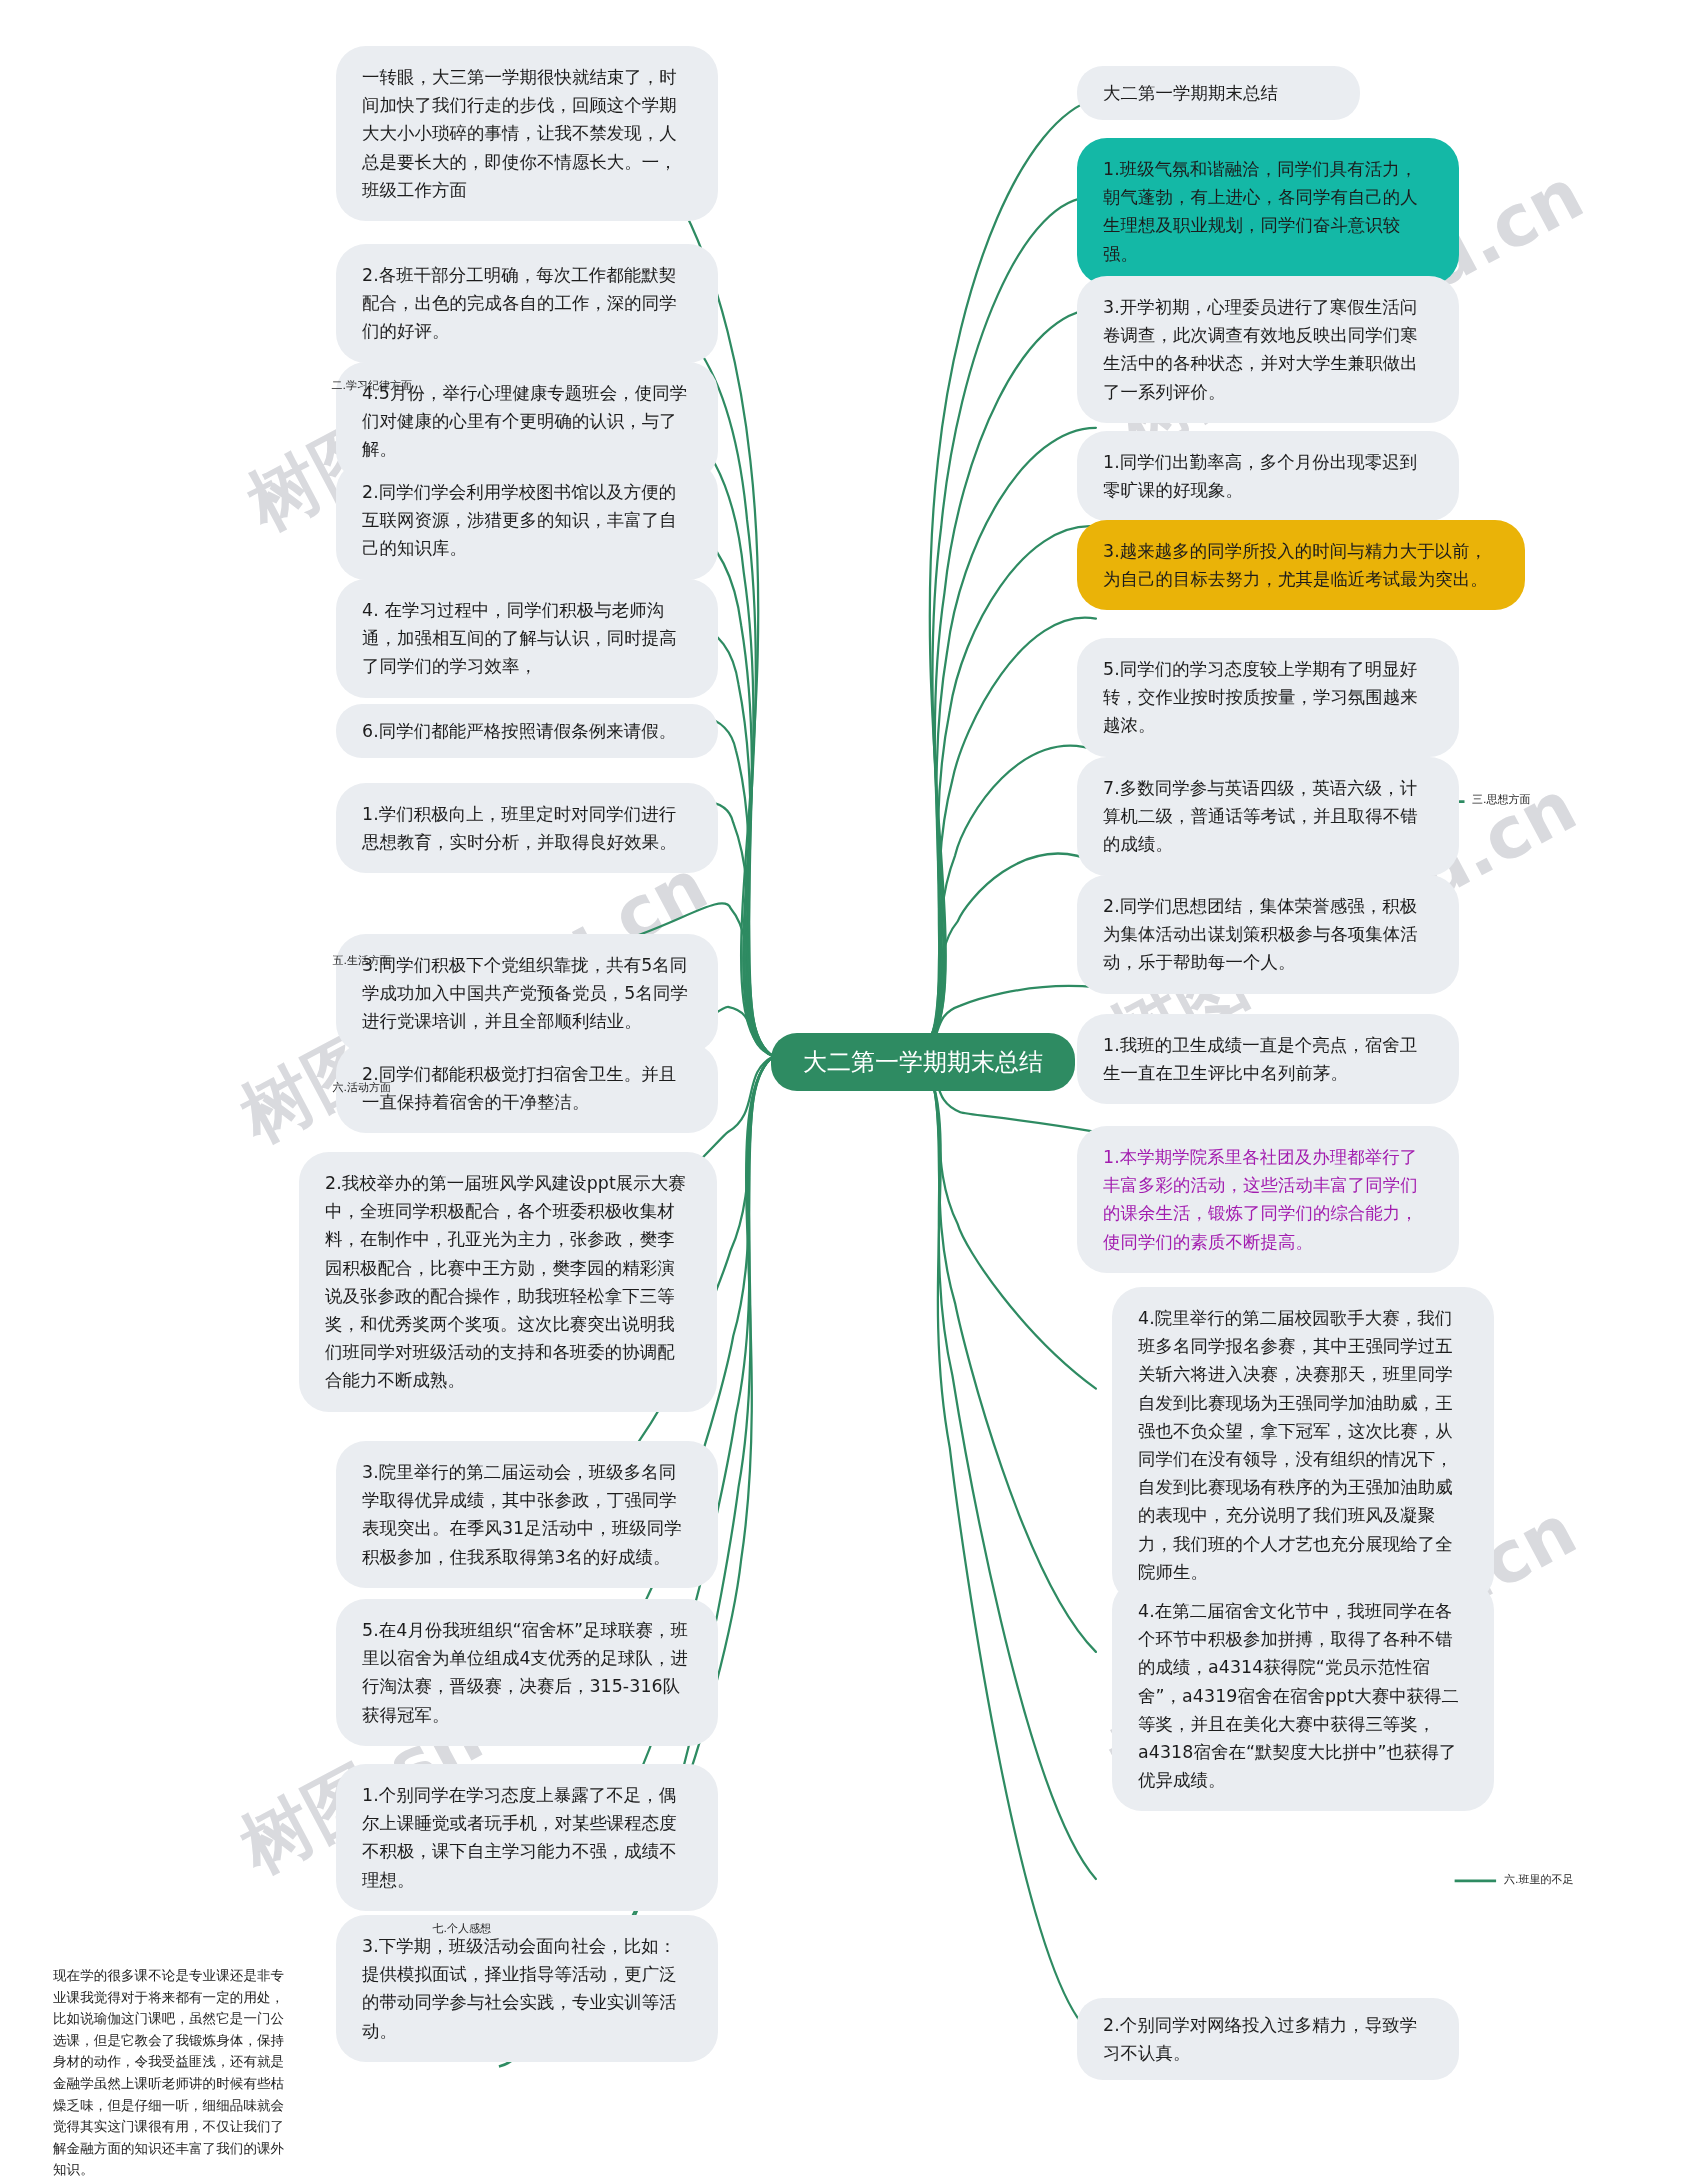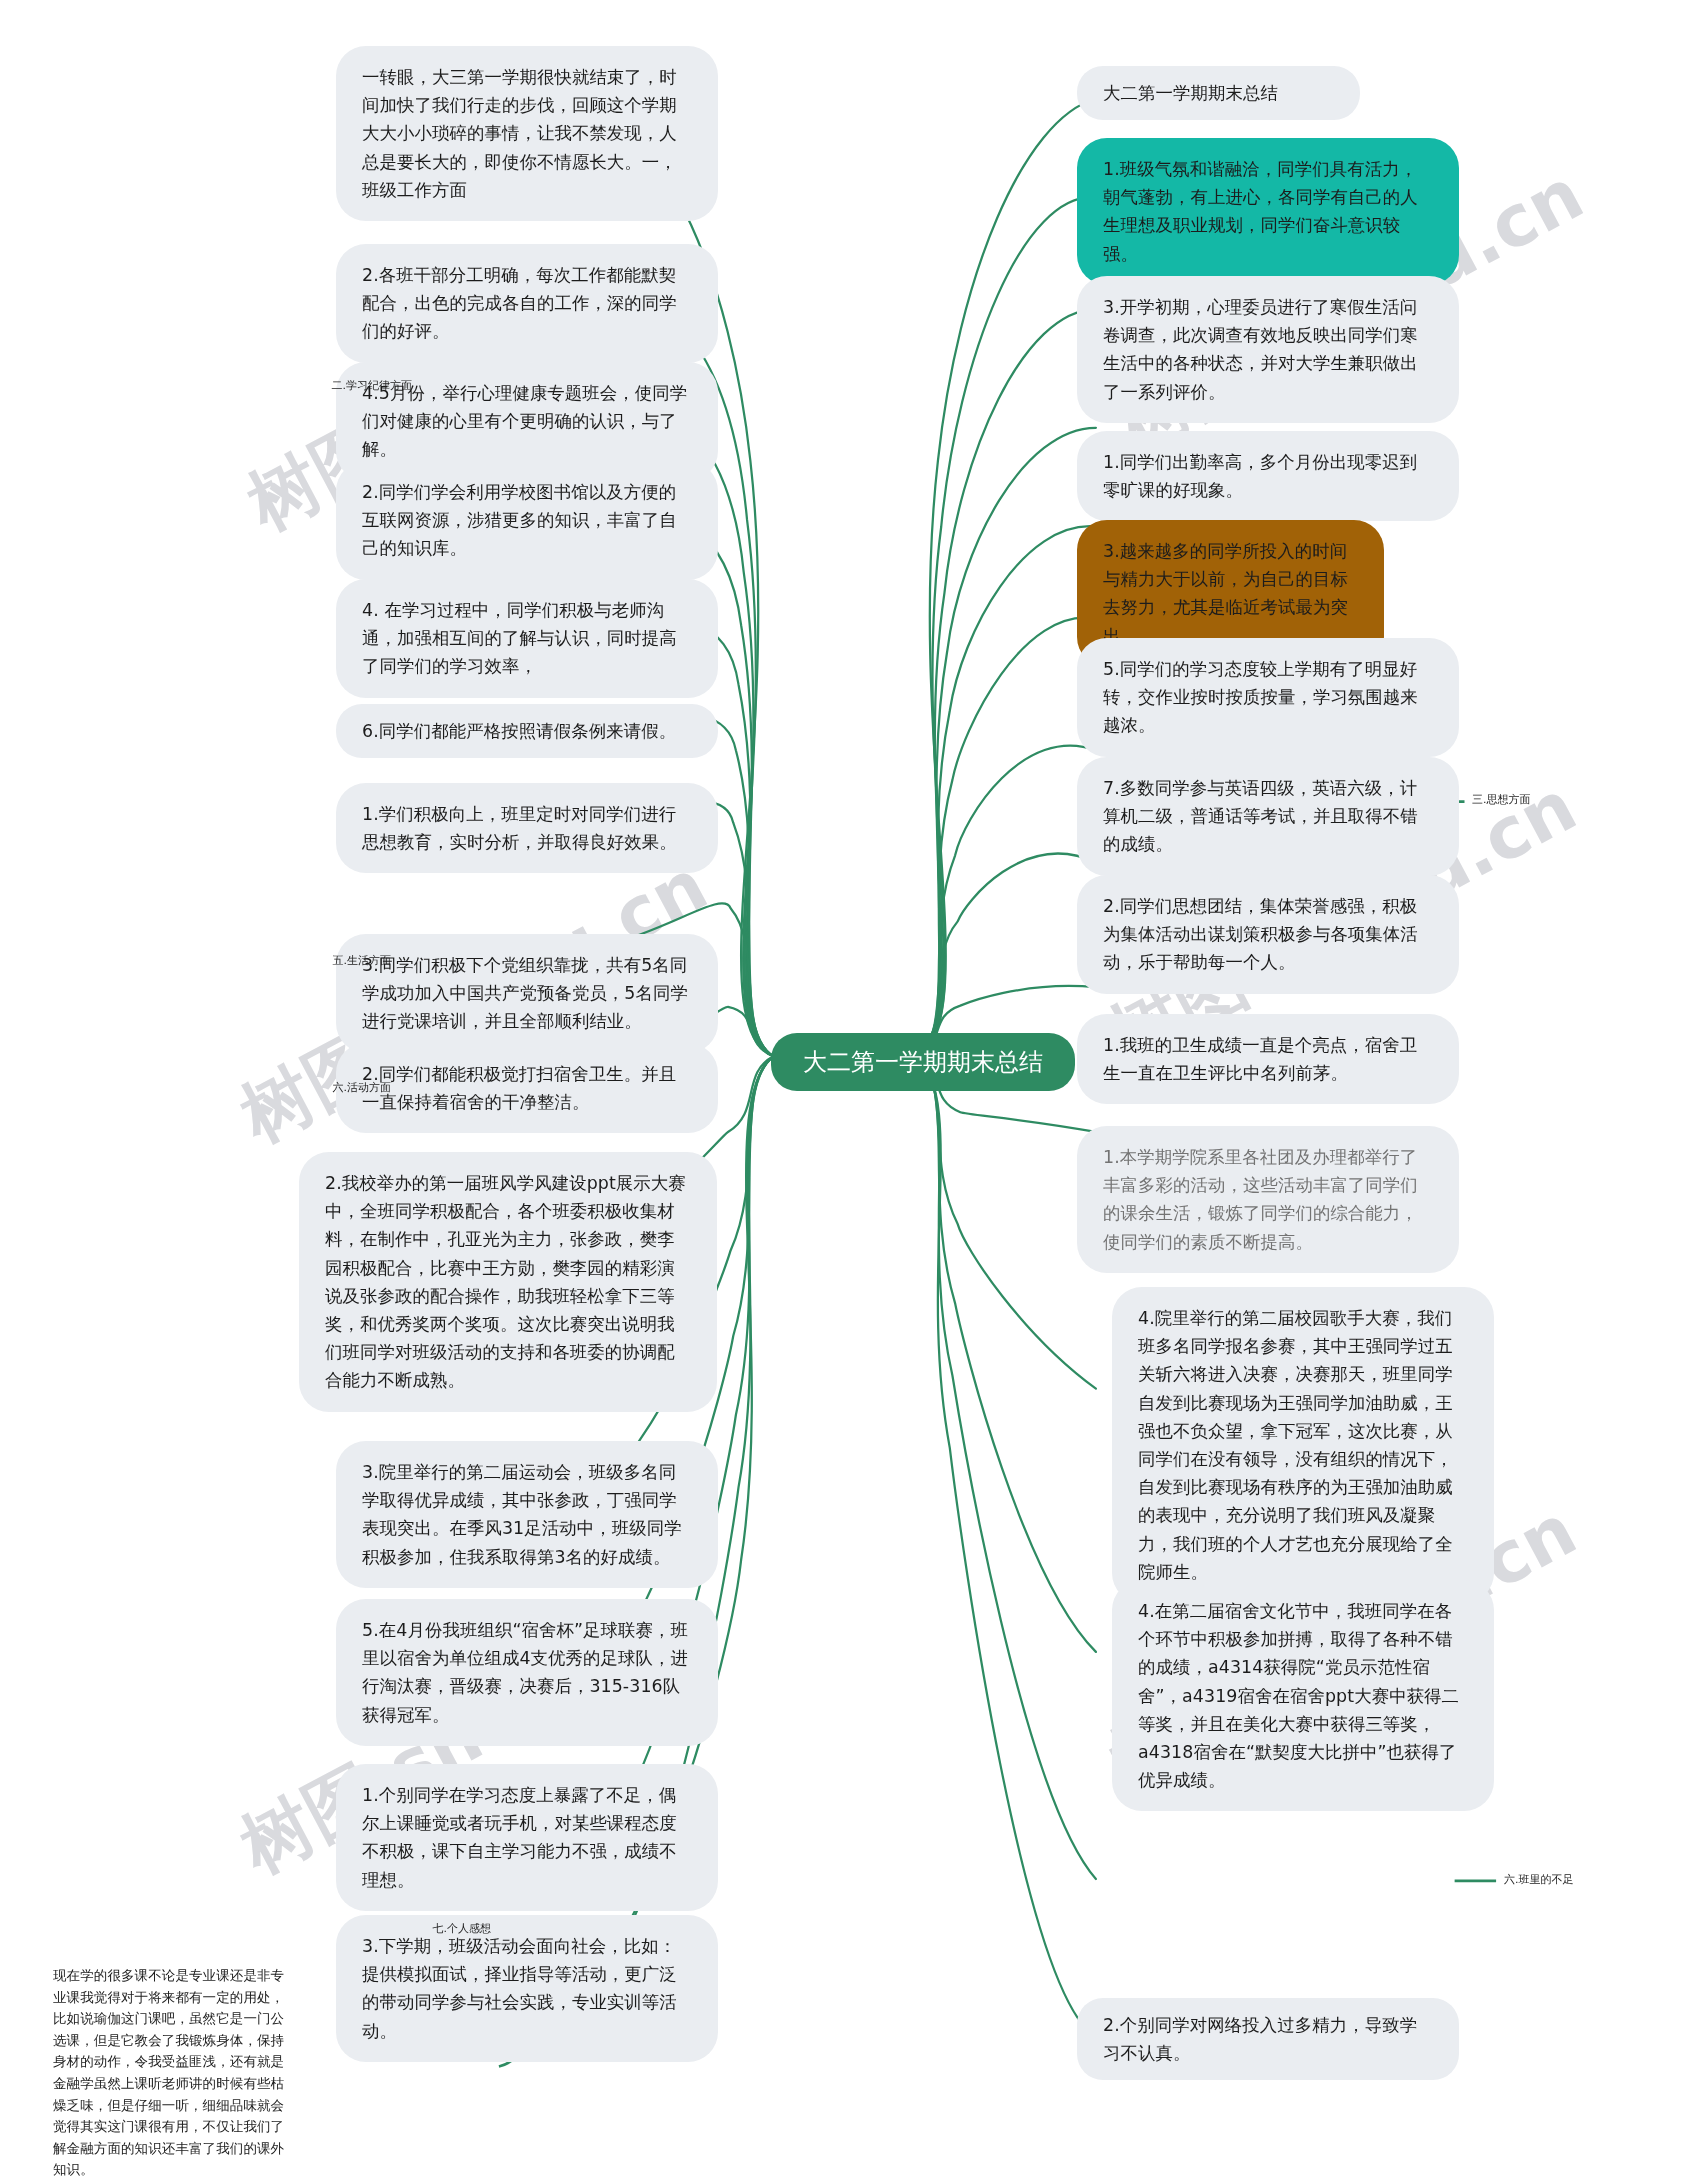--- a/index.html
+++ b/index.html
@@ -151,26 +151,26 @@
   <div class="node" style="left: 336px; top: 1764px; width: 382px; background: rgb(234, 237, 241); color: rgb(28, 28, 28);">1.个别同学在学习态度上暴露了不足，偶尔上课睡觉或者玩手机，对某些课程态度不积极，课下自主学习能力不强，成绩不理想。</div>
   <div class="node" style="left: 336px; top: 1915px; width: 382px; background: rgb(234, 237, 241); color: rgb(28, 28, 28);">3.下学期，班级活动会面向社会，比如：提供模拟面试，择业指导等活动，更广泛的带动同学参与社会实践，专业实训等活动。</div>
   <div class="node plain" style="left: 53px; top: 1965px; width: 244px; color: rgb(28, 28, 28);">现在学的很多课不论是专业课还是非专业课我觉得对于将来都有一定的用处，比如说瑜伽这门课吧，虽然它是一门公选课，但是它教会了我锻炼身体，保持身材的动作，令我受益匪浅，还有就是金融学虽然上课听老师讲的时候有些枯燥乏味，但是仔细一听，细细品味就会觉得其实这门课很有用，不仅让我们了解金融方面的知识还丰富了我们的课外知识。</div>
 
   <div class="root" style="left: 771px; top: 1033px; background: rgb(46, 139, 98); color: rgb(255, 255, 255);">大二第一学期期末总结</div>
 
   <div class="node one-line" style="left: 1077px; top: 66px; width: 283px; background: rgb(234, 237, 241); color: rgb(28, 28, 28);">大二第一学期期末总结</div>
   <div class="node" style="left: 1077px; top: 138px; width: 382px; background: #14b8a6; color: rgb(28, 28, 28);">1.班级气氛和谐融洽，同学们具有活力，朝气蓬勃，有上进心，各同学有自己的人生理想及职业规划，同学们奋斗意识较强。</div>
   <div class="node" style="left: 1077px; top: 276px; width: 382px; background: rgb(234, 237, 241); color: rgb(28, 28, 28);">3.开学初期，心理委员进行了寒假生活问卷调查，此次调查有效地反映出同学们寒生活中的各种状态，并对大学生兼职做出了一系列评价。</div>
   <div class="node" style="left: 1077px; top: 431px; width: 382px; background: rgb(234, 237, 241); color: rgb(28, 28, 28);">1.同学们出勤率高，多个月份出现零迟到零旷课的好现象。</div>
-  <div class="node" style="left: 1077px; top: 520px; width: 307px; background: #a16207; color: rgb(28, 28, 28);">3.越来越多的同学所投入的时间与精力大于以前，为自己的目标去努力，尤其是临近考试最为突出。</div>
+  <div class="node" style="left: 1077px; top: 520px; width: 448px; background: #eab308; color: rgb(28, 28, 28);">3.越来越多的同学所投入的时间与精力大于以前，为自己的目标去努力，尤其是临近考试最为突出。</div>
   <div class="node" style="left: 1077px; top: 638px; width: 382px; background: rgb(234, 237, 241); color: rgb(28, 28, 28);">5.同学们的学习态度较上学期有了明显好转，交作业按时按质按量，学习氛围越来越浓。</div>
   <div class="node" style="left: 1077px; top: 757px; width: 382px; background: rgb(234, 237, 241); color: rgb(28, 28, 28);">7.多数同学参与英语四级，英语六级，计算机二级，普通话等考试，并且取得不错的成绩。</div>
   <div class="node" style="left: 1077px; top: 875px; width: 382px; background: rgb(234, 237, 241); color: rgb(28, 28, 28);">2.同学们思想团结，集体荣誉感强，积极为集体活动出谋划策积极参与各项集体活动，乐于帮助每一个人。</div>
   <div class="node" style="left: 1077px; top: 1014px; width: 382px; background: rgb(234, 237, 241); color: rgb(28, 28, 28);">1.我班的卫生成绩一直是个亮点，宿舍卫生一直在卫生评比中名列前茅。</div>
-  <div class="node" style="left: 1077px; top: 1126px; width: 382px; background: rgb(234, 237, 241); color: #737373;">1.本学期学院系里各社团及办理都举行了丰富多彩的活动，这些活动丰富了同学们的课余生活，锻炼了同学们的综合能力，使同学们的素质不断提高。</div>
+  <div class="node" style="left: 1077px; top: 1126px; width: 382px; background: rgb(234, 237, 241); color: #a21caf;">1.本学期学院系里各社团及办理都举行了丰富多彩的活动，这些活动丰富了同学们的课余生活，锻炼了同学们的综合能力，使同学们的素质不断提高。</div>
   <div class="node" style="left: 1112px; top: 1287px; width: 382px; background: rgb(234, 237, 241); color: rgb(28, 28, 28);">4.院里举行的第二届校园歌手大赛，我们班多名同学报名参赛，其中王强同学过五关斩六将进入决赛，决赛那天，班里同学自发到比赛现场为王强同学加油助威，王强也不负众望，拿下冠军，这次比赛，从同学们在没有领导，没有组织的情况下，自发到比赛现场有秩序的为王强加油助威的表现中，充分说明了我们班风及凝聚力，我们班的个人才艺也充分展现给了全院师生。</div>
   <div class="node" style="left: 1112px; top: 1580px; width: 382px; background: rgb(234, 237, 241); color: rgb(28, 28, 28);">4.在第二届宿舍文化节中，我班同学在各个环节中积极参加拼搏，取得了各种不错的成绩，a4314获得院“党员示范性宿舍”，a4319宿舍在宿舍ppt大赛中获得二等奖，并且在美化大赛中获得三等奖，a4318宿舍在“默契度大比拼中”也获得了优异成绩。</div>
   <div class="node one-line" style="left: 1077px; top: 1998px; width: 382px; background: rgb(234, 237, 241); color: rgb(28, 28, 28);">2.个别同学对网络投入过多精力，导致学习不认真。</div>
 
   <div class="blabel l" style="left:244px;top:380px;width:168px;">二.学习纪律方面</div>
   <div class="blabel l" style="left:244px;top:955px;width:147px;">五.生活方面</div>
   <div class="blabel l" style="left:244px;top:1082px;width:147px;">六.活动方面</div>
   <div class="blabel l" style="left:329px;top:1923px;width:162px;">七.个人感想</div>
   <div class="blabel r" style="left:1472px;top:794px;width:158px;">三.思想方面</div>
   <div class="blabel r" style="left:1504px;top:1874px;width:171px;">六.班里的不足</div>

